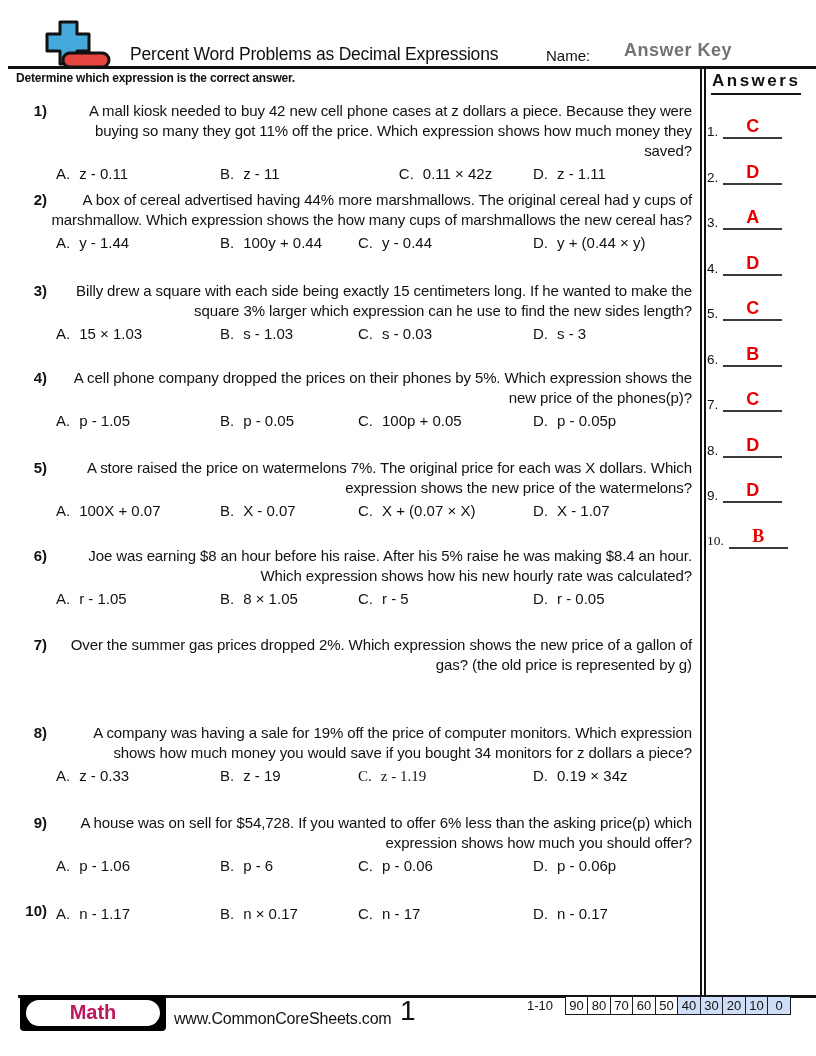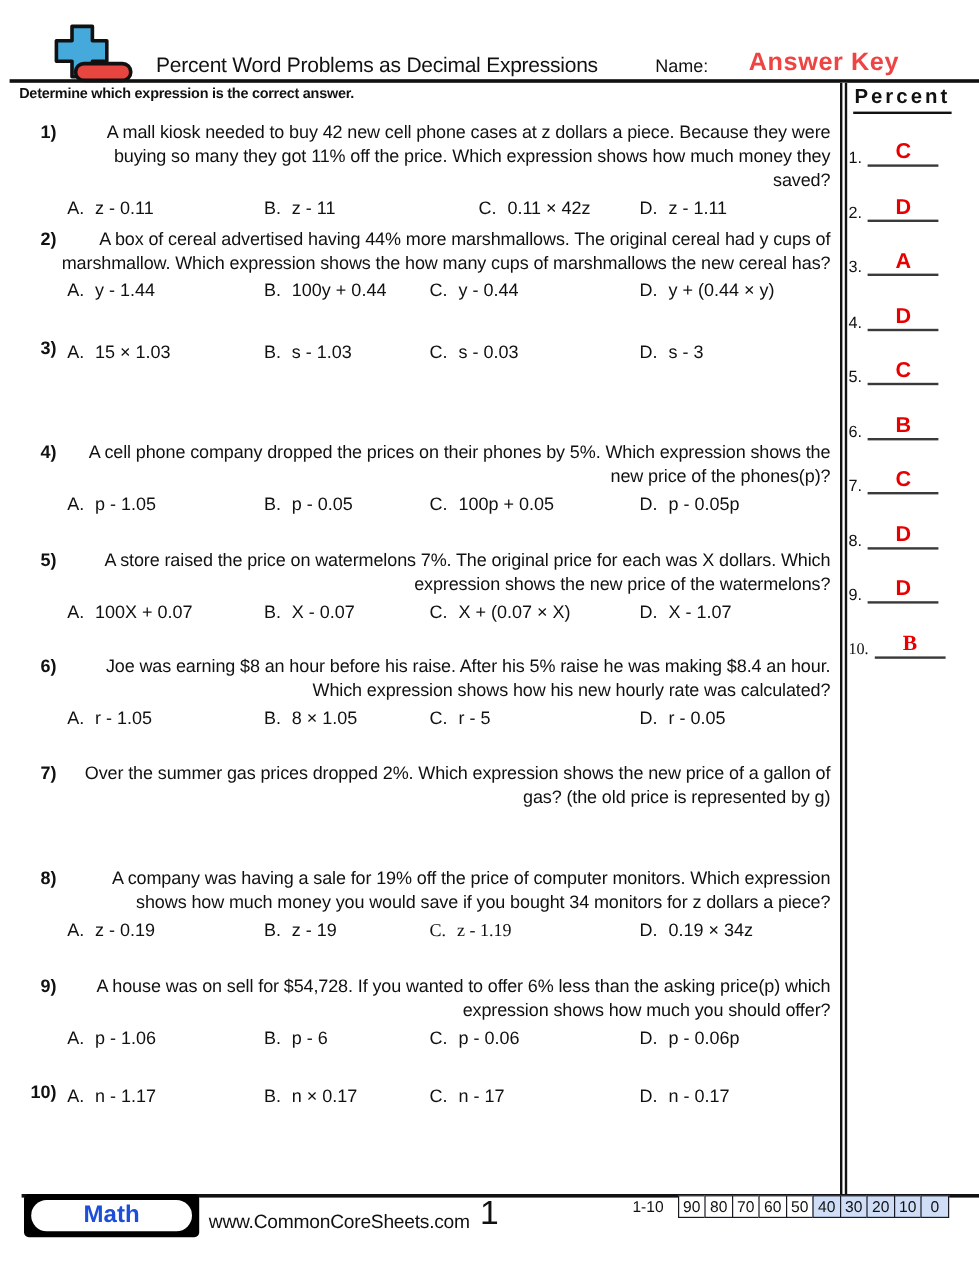--- a/index.html
+++ b/index.html
@@ -5,21 +5,21 @@
   html,body{margin:0;padding:0;background:#888;}
   .page{
     position:relative; width:816px; height:1056px; margin:0 auto;
     background:#ffffff; overflow:hidden;
     font-family:"Liberation Sans", sans-serif; color:#111;
   }
   
   .logo-icon{position:absolute; left:44px; top:18px;}
   .ws-title{position:absolute; left:130px; top:44px; font-size:17.5px; letter-spacing:-0.2px;}
   .name-label{position:absolute; left:546px; top:47px; font-size:15px;}
-  .name-value{position:absolute; left:624px; top:40px; font-size:21px; font-weight:bold; color:#ef4444; letter-spacing:0.5px;}
+  .name-value{position:absolute; left:624px; top:40px; font-size:18px; font-weight:bold; color:#737373; letter-spacing:0.5px;}
   .rule-top{position:absolute; left:8px; top:66px; width:808px; height:3px; background:#111;}
   .instruction{position:absolute; left:16px; top:71px; font-size:12px; font-weight:bold; letter-spacing:-0.2px;}
   
   .v-divider{position:absolute; left:700px; top:69px; height:927px; width:2px;
     border-left:2px solid #111; border-right:2px solid #111; background:#fff;}
   .answers-title{position:absolute; left:711px; top:71px; font-size:17px; font-weight:bold;
     letter-spacing:2.5px; border-bottom:2px solid #111; padding:0 1px 2px 1px;}
   .answer-item{position:absolute; left:707px; display:flex; align-items:flex-end; gap:5px;}
   .answer-num{font-size:13.5px; color:#111;}
   .answer-line{width:59px; height:22px; border-bottom:2px solid #3a3a3a; text-align:center;
@@ -30,21 +30,21 @@
     font-size:15px; font-weight:bold; line-height:20px;}
   .qtext{margin-left:33px; width:642px; font-size:15px; line-height:20px; letter-spacing:-0.1px;text-align:right;}
   .opts{margin-left:39px; margin-top:3px; display:flex; font-size:15px; line-height:20px;}
   .opt{display:inline-block; white-space:nowrap;}
   .opt-label{margin-right:9px;}
   
   .rule-bottom{position:absolute; left:18px; top:995px; width:798px; height:3px; background:#111;}
   .math-badge{position:absolute; left:20px; top:995px; width:146px; height:36px;
     background:#000; border-radius:4px;}
   .math-pill{position:absolute; left:6px; top:5px; width:134px; height:26px; background:#fff;
-    border-radius:13px; text-align:center; font-size:20px; font-weight:bold; line-height:25px; color:#1d4ed8;}
+    border-radius:13px; text-align:center; font-size:20px; font-weight:bold; line-height:25px; color:#be185d;}
   .website{position:absolute; left:174px; top:1010px; font-size:16px; letter-spacing:-0.2px;}
   .page-num{position:absolute; left:400px; top:995px; font-size:28px;}
   .score-range{position:absolute; left:527px; top:998px; font-size:13px;}
   .score-table{position:absolute; left:566px; top:996px; display:flex;}
   .score-cell{width:22px; height:17px; border:1.5px solid #1a1a24; margin-left:-1.5px;
     font-size:13px; line-height:17px; text-align:center; background:#fff;}
   .score-cell.hl{background:#cfdef6;}
 </style>
 </head>
 <body>
@@ -55,21 +55,21 @@
     <path d="M16,4 h17 v12 h12 v17 h-12 v13 h-17 v-13 h-13 v-17 h13 z" fill="#45a9db" stroke="#111" stroke-width="3" stroke-linejoin="round"></path>
     <rect x="19" y="35" width="46" height="14" rx="7" fill="#e64540" stroke="#111" stroke-width="3"></rect>
   </svg>
   <span class="ws-title">Percent Word Problems as Decimal Expressions</span>
   <span class="name-label">Name:</span>
   <span class="name-value">Answer Key</span>
   <div class="rule-top"></div>
   <div class="instruction">Determine which expression is the correct answer.</div>
 
   <div class="v-divider"></div>
-  <div class="answers-title">Percent</div>
+  <div class="answers-title">Answers</div>
   <div id="answers-list">
       <div class="answer-item" style="top: 115px;">
     <span class="answer-num">1.</span>
     <span class="answer-line">C</span>
   </div>
       <div class="answer-item" style="top: 160.5px;">
     <span class="answer-num">2.</span>
     <span class="answer-line">D</span>
   </div>
       <div class="answer-item" style="top: 206px;">
@@ -122,20 +122,21 @@
     <div class="qtext">A box of cereal advertised having 44% more marshmallows. The original cereal had y cups of marshmallow. Which expression shows the how many cups of marshmallows the new cereal has?</div>
     <div class="opts">
           <span class="opt" style="width: 164px;"><span class="opt-label">A.</span><span class="opt-value">y - 1.44</span></span>
           <span class="opt" style="width: 138px;"><span class="opt-label">B.</span><span class="opt-value">100y + 0.44</span></span>
           <span class="opt" style="width: 175px;"><span class="opt-label">C.</span><span class="opt-value">y - 0.44</span></span>
           <span class="opt"><span class="opt-label">D.</span><span class="opt-value">y + (0.44 × y)</span></span>
         </div>
   </div>
       <div class="question" style="top: 281px;">
     <span class="qnum">3)</span>
+    <div class="qtext">Billy drew a square with each side being exactly 15 centimeters long. If he wanted to make the square 3% larger which expression can he use to find the new sides length?</div>
     <div class="opts">
           <span class="opt" style="width: 164px;"><span class="opt-label">A.</span><span class="opt-value">15 × 1.03</span></span>
           <span class="opt" style="width: 138px;"><span class="opt-label">B.</span><span class="opt-value">s - 1.03</span></span>
           <span class="opt" style="width: 175px;"><span class="opt-label">C.</span><span class="opt-value">s - 0.03</span></span>
           <span class="opt"><span class="opt-label">D.</span><span class="opt-value">s - 3</span></span>
         </div>
   </div>
       <div class="question" style="top: 368px;">
     <span class="qnum">4)</span>
     <div class="qtext">A cell phone company dropped the prices on their phones by 5%. Which expression shows the new price of the phones(p)?</div>
@@ -167,21 +168,21 @@
         </div>
   </div>
       <div class="question" style="top: 635px;">
     <span class="qnum">7)</span>
     <div class="qtext">Over the summer gas prices dropped 2%. Which expression shows the new price of a gallon of gas? (the old price is represented by g)</div>
   </div>
       <div class="question" style="top: 723px;">
     <span class="qnum">8)</span>
     <div class="qtext">A company was having a sale for 19% off the price of computer monitors. Which expression shows how much money you would save if you bought 34 monitors for z dollars a piece?</div>
     <div class="opts">
-          <span class="opt" style="width: 164px;"><span class="opt-label">A.</span><span class="opt-value">z - 0.19</span></span>
+          <span class="opt" style="width: 164px;"><span class="opt-label">A.</span><span class="opt-value">z - 0.33</span></span>
           <span class="opt" style="width: 138px;"><span class="opt-label">B.</span><span class="opt-value">z - 19</span></span>
           <span class="opt" style="width: 175px; font-family: Liberation Serif, serif;"><span class="opt-label">C.</span><span class="opt-value">z - 1.19</span></span>
           <span class="opt"><span class="opt-label">D.</span><span class="opt-value">0.19 × 34z</span></span>
         </div>
   </div>
       <div class="question" style="top: 813px;">
     <span class="qnum">9)</span>
     <div class="qtext">A house was on sell for $54,728. If you wanted to offer 6% less than the asking price(p) which expression shows how much you should offer?</div>
     <div class="opts">
           <span class="opt" style="width: 164px;"><span class="opt-label">A.</span><span class="opt-value">p - 1.06</span></span>

